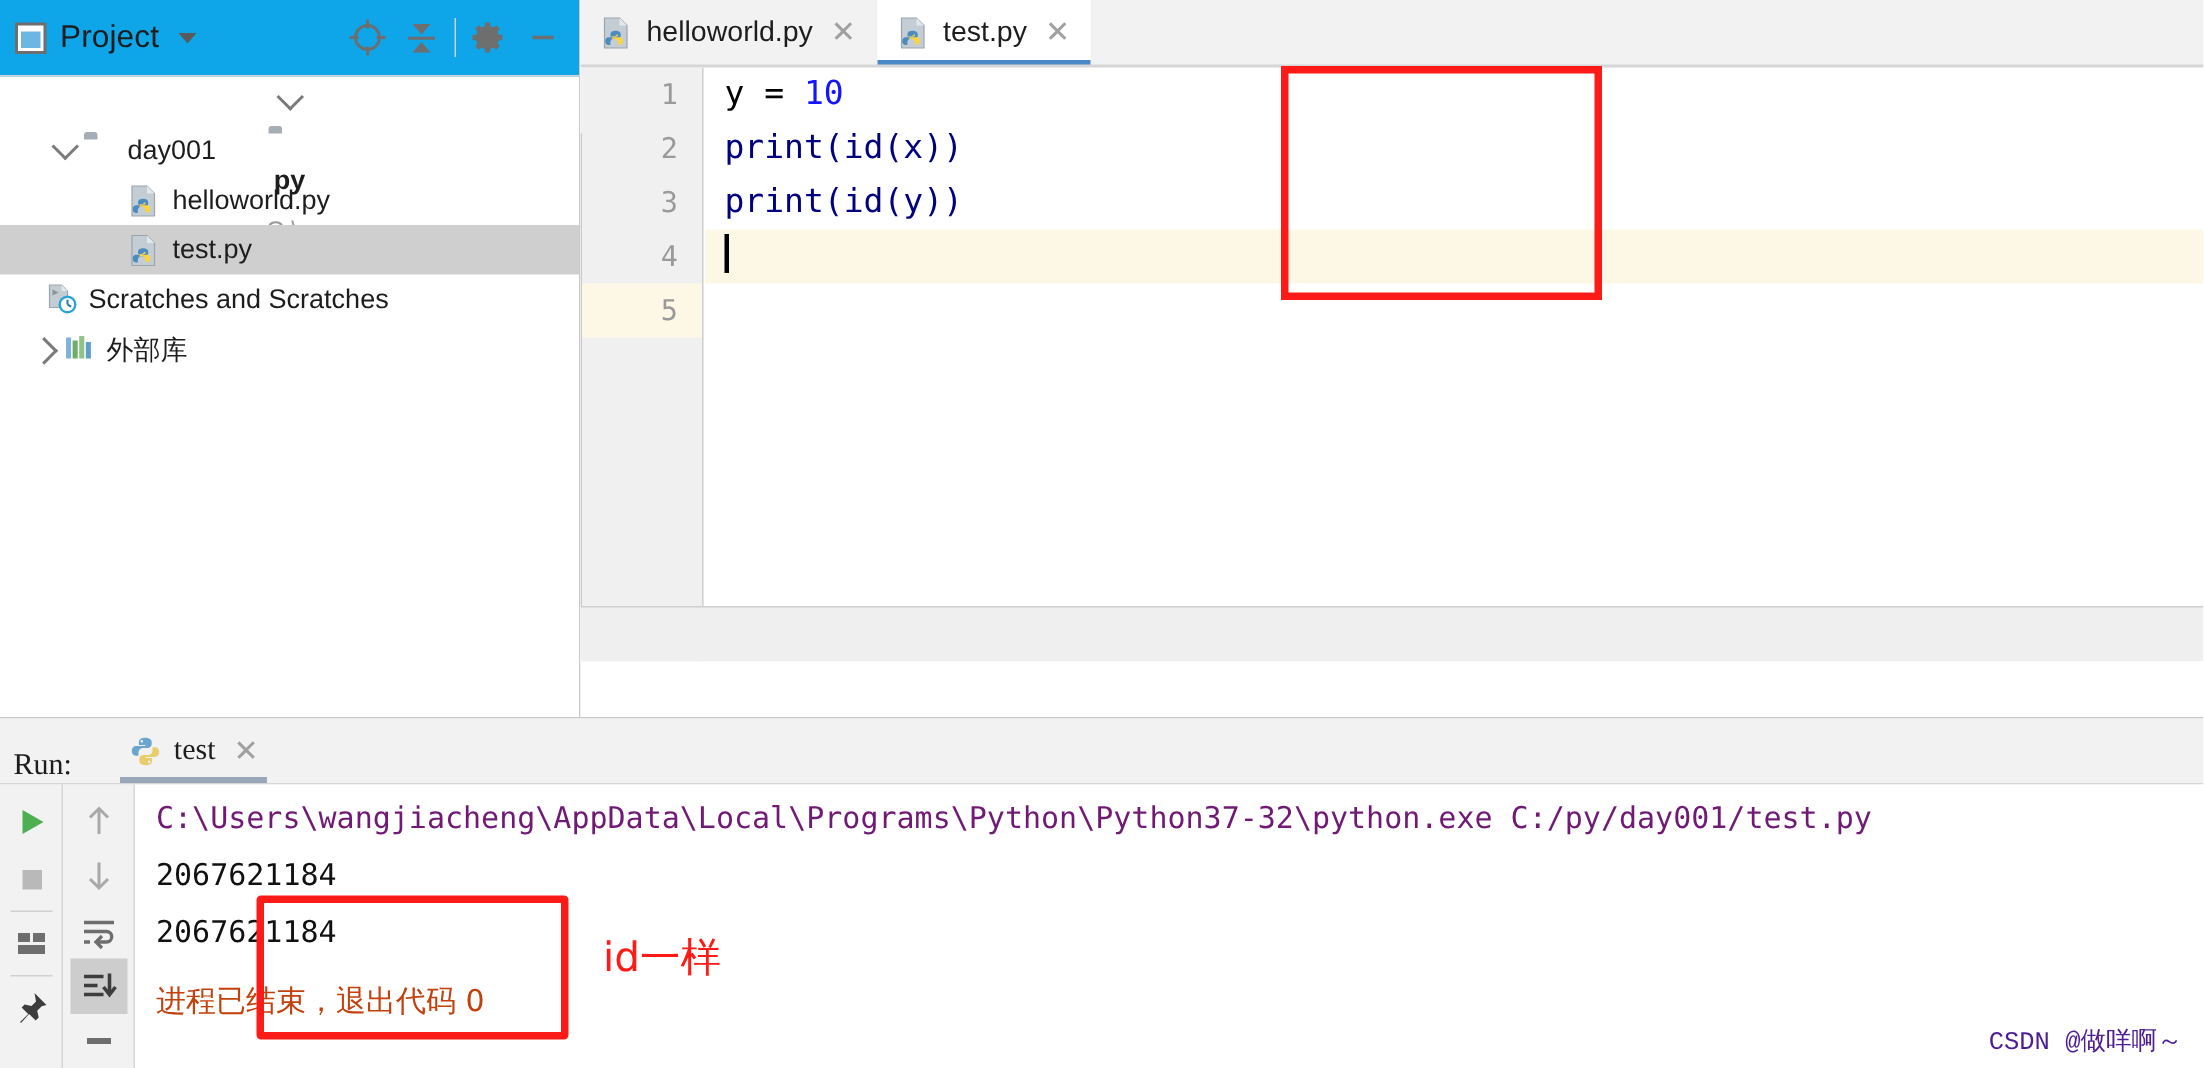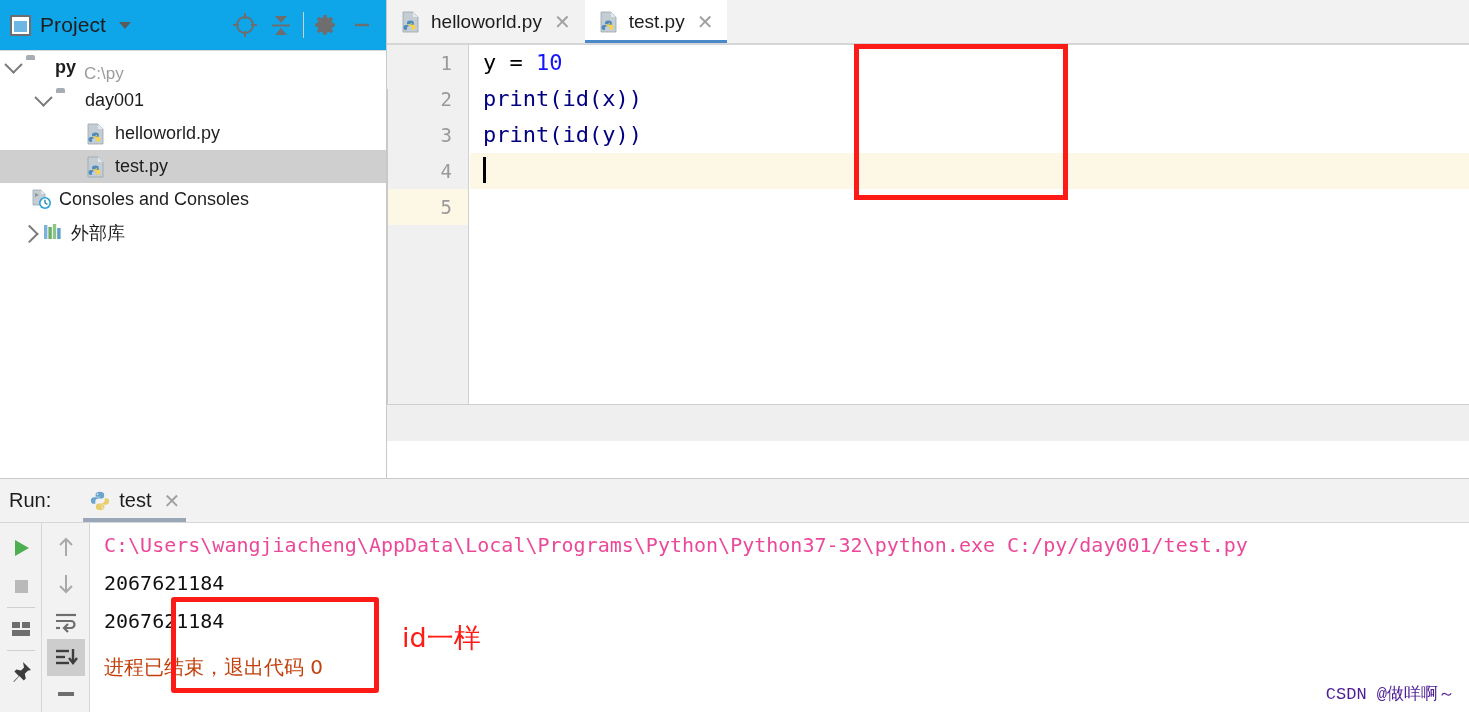--- a/index.html
+++ b/index.html
@@ -218,22 +218,23 @@
     position: absolute; left: 0; top: 478px;
     width: 1469px; height: 234px;
     background: #ffffff;
     border-top: 1px solid #c9c9c9;
     box-sizing: border-box;
   }
   #run-header {
     position: relative;
     height: 43px;
     background: #f2f2f2;
-    display: flex; align-items: center;
+    display: flex; align-items: flex-end;
     border-bottom: 1px solid #d6d6d6;
+    font-family: Liberation Serif, serif;
   }
   #run-label {
     font-size: 20px; color: #1d1d1d; margin-left: 9px;
   }
   #run-tab {
     display:flex; align-items:center; gap:8px;
     margin-left: 28px; height: 43px;
     padding: 0 10px;
     font-size: 20px; color:#1d1d1d;
     position: relative;
@@ -277,21 +278,21 @@
     padding-left: 14px;
     padding-top: 3px;
     font-family: "DejaVu Sans Mono", monospace;
     overflow: hidden;
   }
   .cons-line {
     height: 38px; line-height: 38px;
     font-size: 20px;
     white-space: pre;
   }
-  .cons-cmd { color: #ec4899; }
+  .cons-cmd { color: #701a75; }
   .cons-out { color: #111111; }
   .cons-done { color: #c2410c; font-family: "DejaVu Sans", sans-serif; font-size:20px;}
   #console-redbox {
     position:absolute;
     left: 81px; top: 74px;
     width: 208px; height: 96px;
     border: 5px solid #fc1b16;
     border-radius: 3px;
     box-sizing: border-box;
     pointer-events:none;
@@ -352,21 +353,21 @@
         <div class="tool-btn">
           <svg width="24" height="24" viewBox="0 0 24 24">
             <line x1="5" y1="12" x2="19" y2="12" stroke="#6e6e6e" stroke-width="2.4"></line>
           </svg>
         </div>
       </div>
     </div>
 
     <div id="project-tree">
 
-      <div class="tree-row" style="padding-left:0px;">
+      <div class="tree-row" style="padding-left:0px;flex-direction:column;">
         <span class="tw">
             <span class="chev open"></span>
           </span>
         <span class="ico" style="margin-top:4px;"><span class="folder-ico"></span></span>
         <span class="label-bold">py</span>
         <span class="label-dim">C:\py</span>
       </div>
 
       <div class="tree-row" style="padding-left:30px;">
         <span class="tw">
@@ -405,21 +406,21 @@
           <svg width="24" height="22" viewBox="0 0 24 22">
             <path d="M3 1h8l4 4v11H3z" fill="#c4cdd4" stroke="#9aa5ad" stroke-width="0.8"></path>
             <path d="M11 1l4 4h-4z" fill="#e2e8ec"></path>
             <path d="M5 4l4 2-4 2z" fill="#8a949c"></path>
             <circle cx="15" cy="14" r="6" fill="#2ba3d9"></circle>
             <circle cx="15" cy="14" r="4.4" fill="#ffffff"></circle>
             <line x1="15" y1="14" x2="15" y2="10.8" stroke="#2b7ea6" stroke-width="1.4"></line>
             <line x1="15" y1="14" x2="17.4" y2="15.4" stroke="#2b7ea6" stroke-width="1.4"></line>
           </svg>
         </span>
-        <span>Consoles and Consoles</span>
+        <span>Scratches and Scratches</span>
       </div>
 
       <div class="tree-row" style="padding-left:16px;">
         <span class="tw">
             <span class="chev closed"></span>
           </span>
         <span class="ico">
           <svg width="22" height="20" viewBox="0 0 22 20">
             <rect x="2" y="3" width="3.4" height="14" fill="#7fb2d8"></rect>
             <rect x="6.4" y="5" width="3.4" height="12" fill="#6fae6a"></rect>

